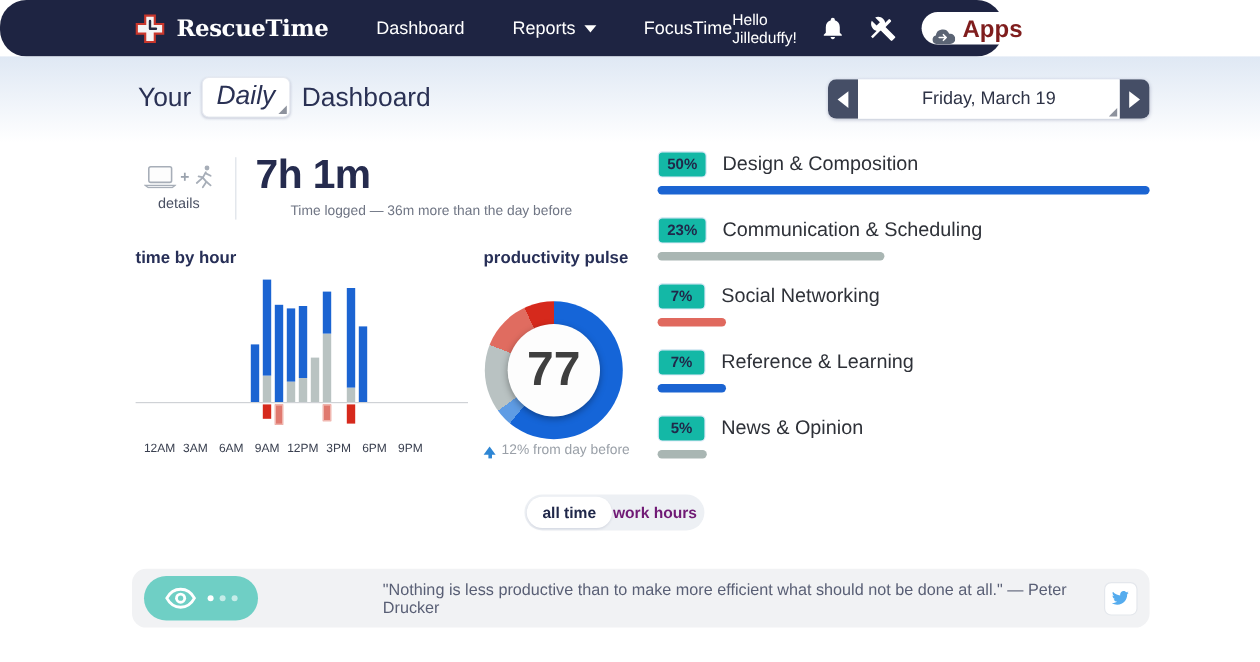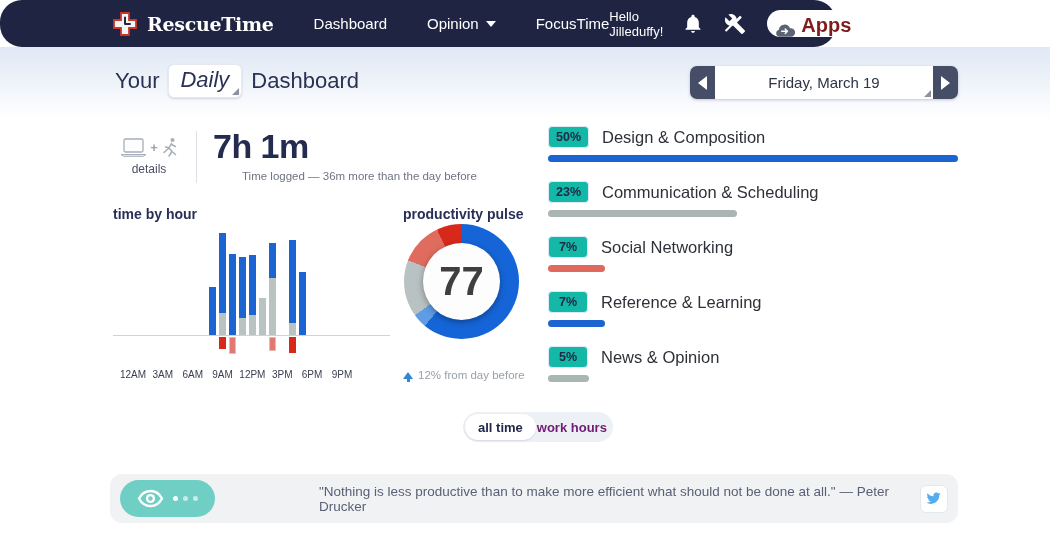--- a/index.html
+++ b/index.html
@@ -62,21 +62,21 @@
   
   .chart-title { position:absolute; font-size:14px; font-weight:600; color:#272f57; }
   #tbh-title { top:206px; left:113px; }
   .tbh-chart { position:absolute; top:225px; left:113px; width:277px; height:160px; }
   .tbh-axis { position:absolute; top:110px; left:0; width:277px; height:1px; background:#cfd2d6; }
   .tbh-bar { position:absolute; width:7px; }
   .tbh-tick { position:absolute; top:144px; transform:translateX(-50%); font-size:10px; color:#3a4050; }
 
   
   #pulse-title { top:206px; left:403px; }
-  .donut { position:absolute; top:224px; left:404px; width:115px; height:115px; border-radius:50%; }
+  .donut { position:absolute; top:251px; left:404px; width:115px; height:115px; border-radius:50%; }
   .donut-hole {
     position:absolute; top:50%; left:50%; width:77px; height:77px; margin:-38.5px 0 0 -38.5px;
     border-radius:50%; background:#fdfdfd; box-shadow:0 2px 6px rgba(0,0,0,.35);
     display:flex; align-items:center; justify-content:center;
     font-size:40px; font-weight:bold; color:#3f3f3f;
   }
   .pulse-change { position:absolute; top:369px; left:403px; display:flex; align-items:center; gap:5px;
     font-size:11.5px; color:#9aa0a8; }
   .up-arrow { width:0; height:0; border-left:5px solid transparent; border-right:5px solid transparent;
     border-bottom:7px solid #2e86d4; position:relative; }
@@ -87,21 +87,21 @@
   .cat-row { margin-bottom:19px; }
   .cat-head { display:flex; align-items:center; height:22px; }
   .pct-badge {
     min-width:40px; text-align:center; background:#14b8a6; border:1px solid #dfeaf8;
     border-radius:4px; padding:3px 7px; font-size:12.5px; font-weight:bold; color:#20294a;
   }
   .cat-label { margin-left:13px; font-size:16.5px; color:#2e3138; cursor:pointer; }
   .cat-bar { height:7px; border-radius:3.5px; margin-top:7px; }
 
   
-  .toggle { position:absolute; top:412px; left:463px; width:150px; height:30px;
+  .toggle { position:absolute; top:412px; left:437px; width:150px; height:30px;
     background:#edf0f4; border-radius:15px; display:flex; align-items:center; padding:2px; }
   .toggle-chip { background:#fff; border-radius:13px; height:26px; padding:0 13px;
     display:flex; align-items:center; font-size:13px; font-weight:bold; color:#20284a;
     box-shadow:0 1px 2px rgba(30,40,90,.12); cursor:pointer; }
   .toggle-alt { margin-left:1px; font-size:13px; font-weight:bold; color:#701a75; cursor:pointer; }
 
   
   .quote-bar { position:absolute; top:474px; left:110px; width:848px; height:49px;
     background:#f1f2f4; border-radius:12px; display:flex; align-items:center; padding:0 10px; }
   .eye-pill { width:95px; height:37px; border-radius:19px; background:#6fcfc5; flex:none;
@@ -124,21 +124,21 @@
         <path d="M13 13 V6.5 M13 13 h5" stroke="#23293f" stroke-width="2" stroke-linecap="round" fill="none"></path>
       </svg>
     </span>
     <span class="brand-name">RescueTime</span>
   </div>
   <div class="nav-links">
     <span class="nav-link">
         <span>Dashboard</span>
       </span>
     <span class="nav-link">
-        <span>Opinion</span>
+        <span>Reports</span>
         <span class="caret-down"></span>
       </span>
     <span class="nav-link">
         <span>FocusTime</span>
       </span>
   </div>
   <div class="nav-right">
     <span class="greeting">Hello Jilleduffy!</span>
     <span style="display:flex;cursor:pointer;">
       <svg width="20" height="22" viewBox="0 0 24 24" fill="#fff">

